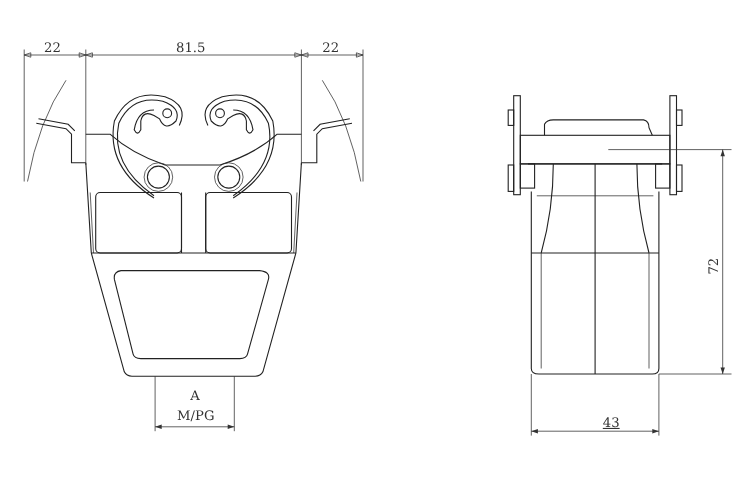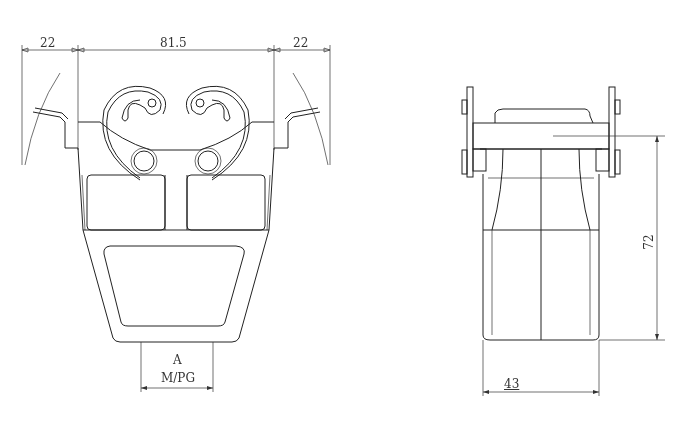--- a/index.html
+++ b/index.html
@@ -97,14 +97,14 @@
     <line class="dim" x1="483" y1="392" x2="599" y2="392"></line>
     <path d="M483 392 l6 -2 v4z M599 392 l-6 -2 v4z" fill="#333"></path>
   </g>
 </svg>
 
 <div class="lbl" style="left:40px;top:37px;">22</div>
 <div class="lbl" style="left:160px;top:37px;">81.5</div>
 <div class="lbl" style="left:293px;top:37px;">22</div>
 <div class="lbl" style="left:173px;top:354px;">A</div>
 <div class="lbl" style="left:161px;top:372px;">M/PG</div>
-<div class="lbl" style="left:504px;top:378px;text-decoration:underline;">43</div>
+<div class="lbl" style="left:548px;top:378px;text-decoration:underline;">43</div>
 <div class="lbl" style="left:641px;top:236px;transform:rotate(-90deg);transform-origin:center;">72</div>
 
 </body></html>

